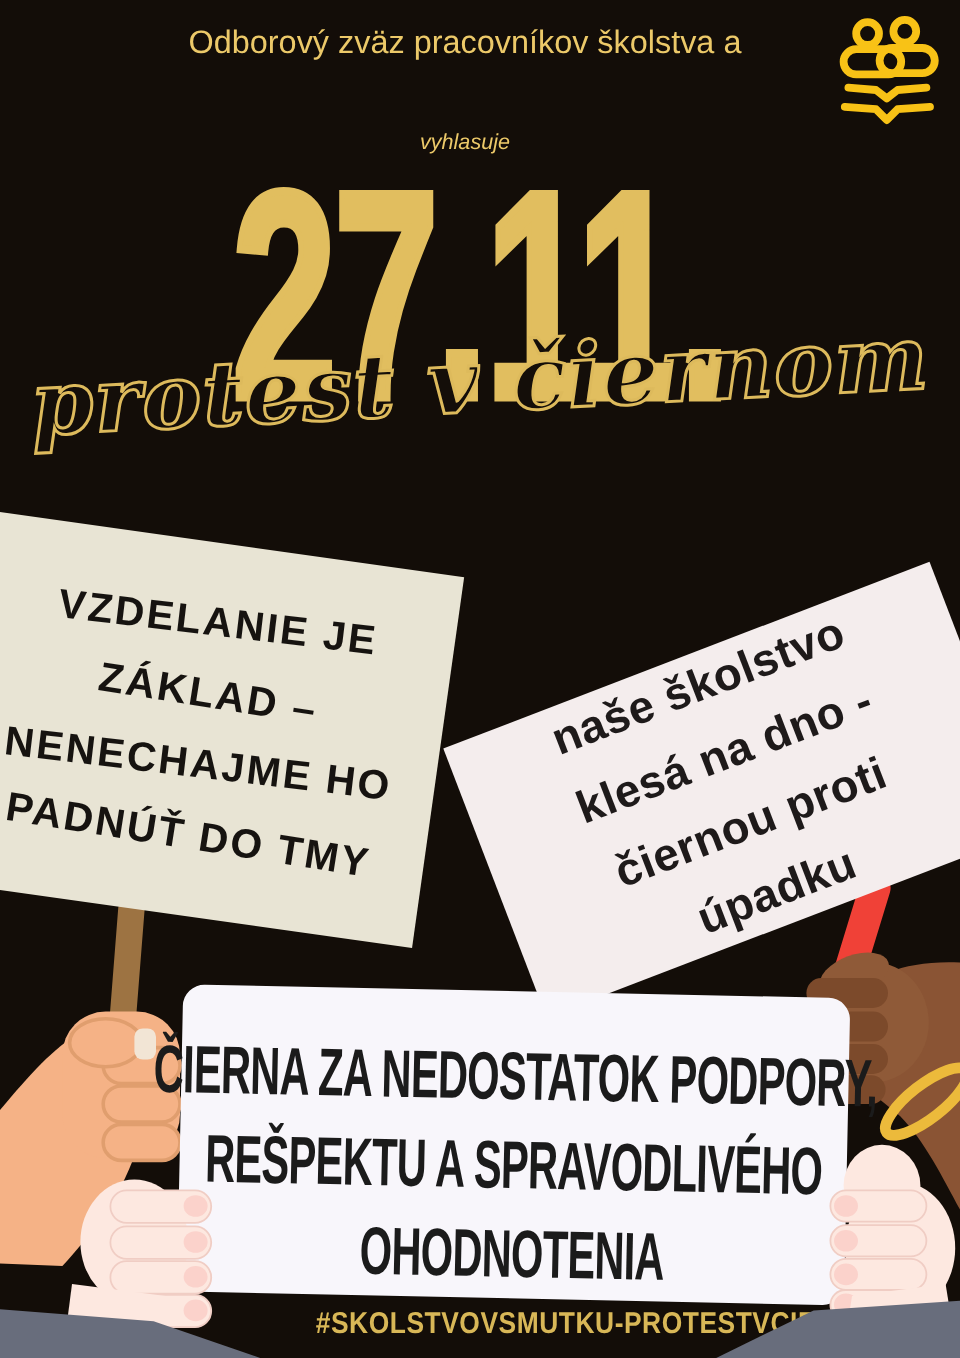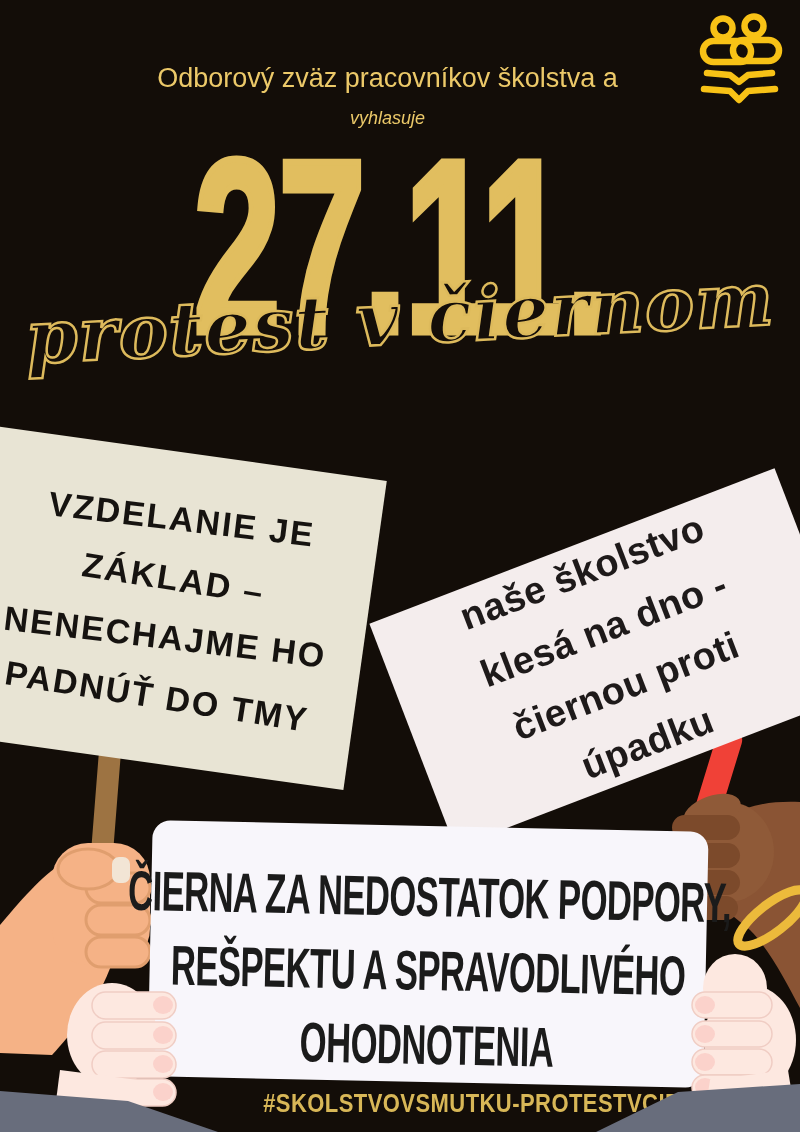--- a/index.html
+++ b/index.html
@@ -6,21 +6,21 @@
   .poster {
     position:relative; width:800px; height:1132px; overflow:hidden;
     background:#130d08;
     font-family:"Liberation Sans", sans-serif;
   }
   
   .org {
     position:absolute; top:16px; left:100px; width:575px; z-index:2;
     text-align:center; color:#ecc969; font-size:27px; line-height:1.42; font-weight:normal;
   }
-  .org span { display:block;margin-top:43px; }
+  .org span { display:block; }
   .announce {
     position:absolute; top:108px; left:100px; width:575px; z-index:2;
     text-align:center; color:#ecc969; font-size:18px; font-style:italic;
   }
   .logo { position:absolute; top:4px; right:14px; z-index:2; }
 
   
   .date {
     position:absolute; top:124px; left:0; width:800px; z-index:1;
     text-align:center; font-size:246px; line-height:1; font-weight:bold;

